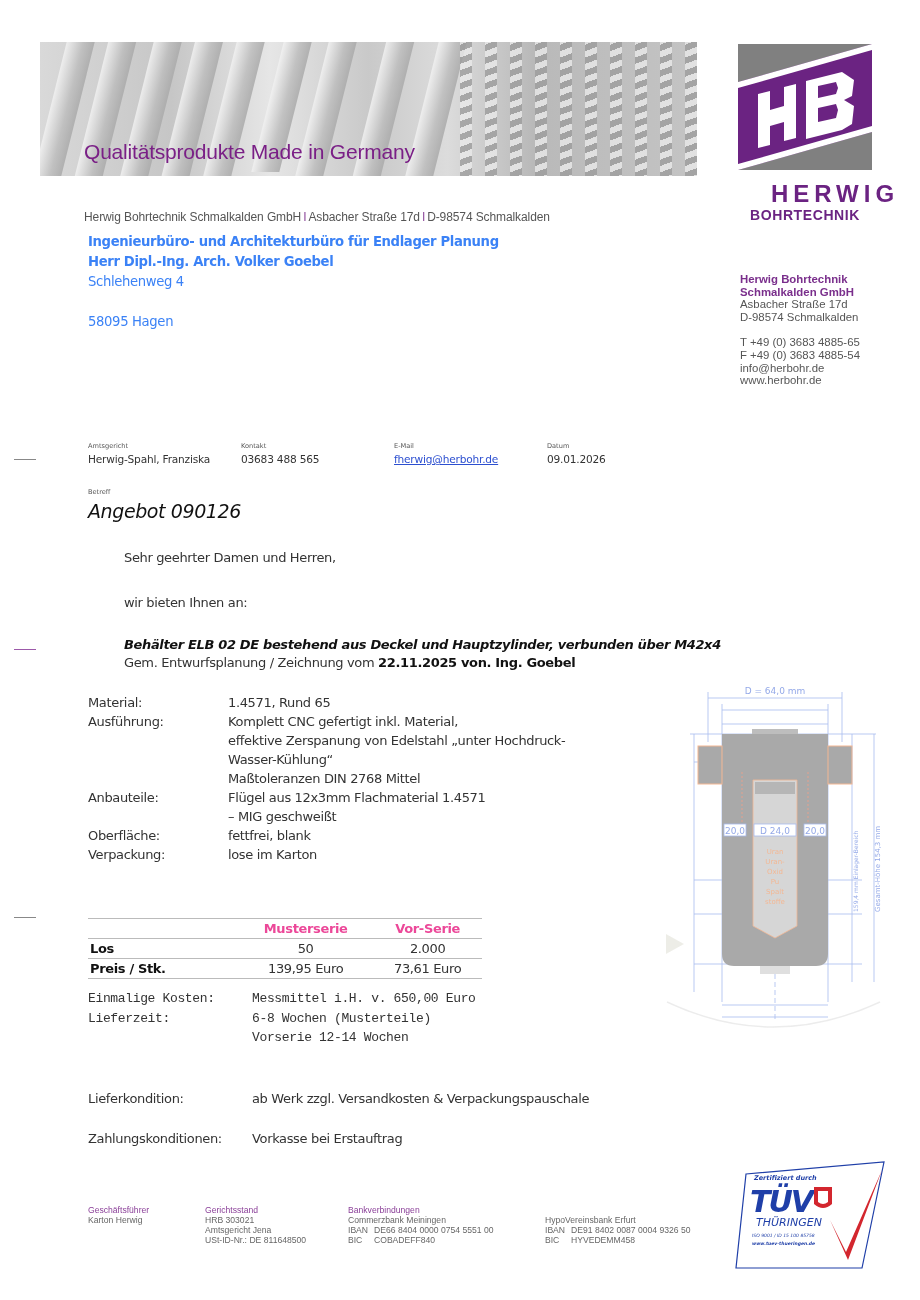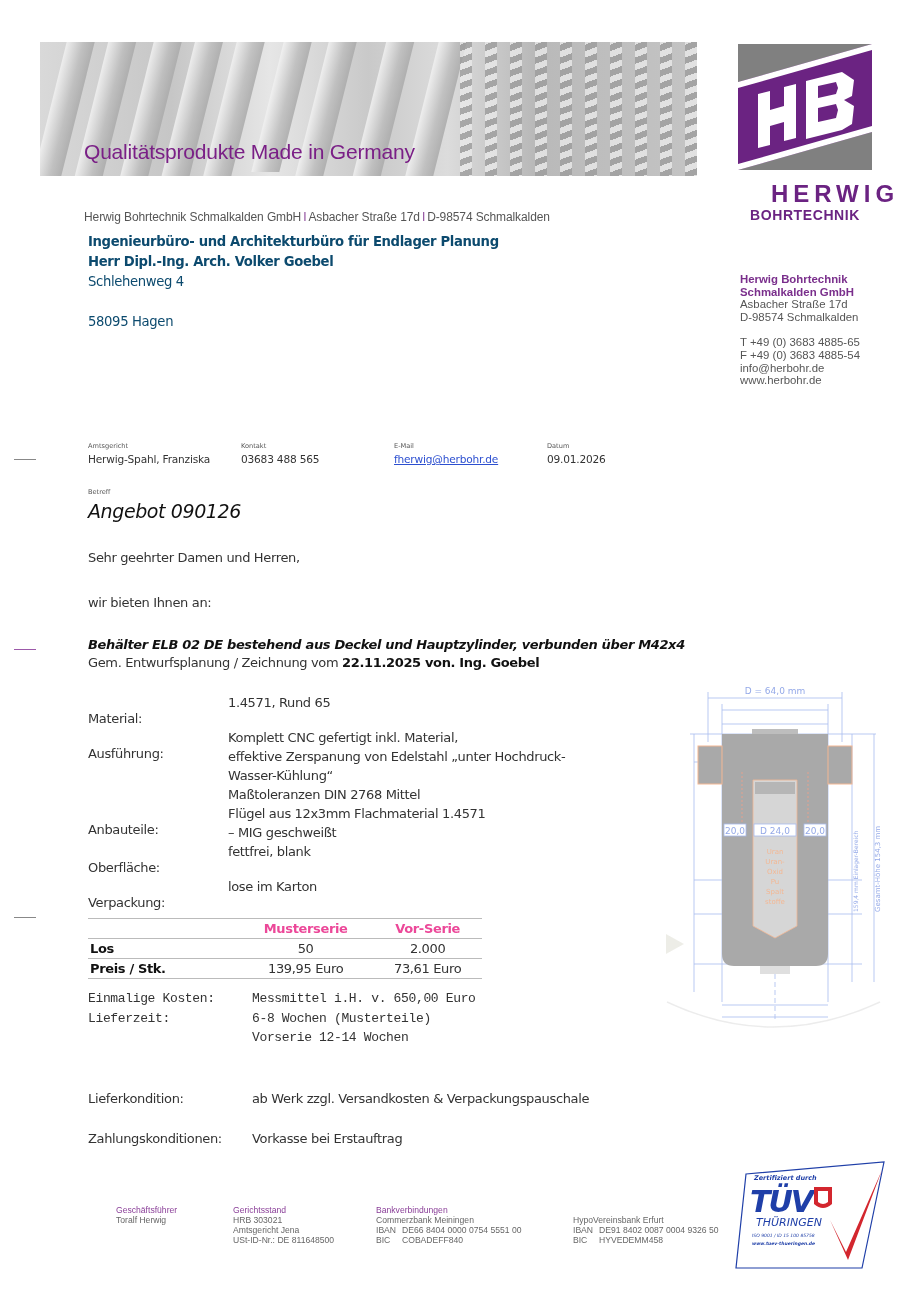--- a/index.html
+++ b/index.html
@@ -45,69 +45,69 @@
 
     
     .sender-line {
       left: 84px; top: 210px; font-size: 12px; color: #555;
       font-family: "Liberation Sans", sans-serif; white-space: nowrap;
       letter-spacing: -0.1px;
     }
     .sender-line .sep { color: #8e4a9c; padding: 0 2px; }
 
     
-    .recipient { left: 88px; top: 232px; font-family: "DejaVu Sans", sans-serif; font-size: 13.2px; line-height: 20px; color: #0c4a6e; letter-spacing: -0.35px; }
+    .recipient { left: 88px; top: 232px; font-family: "DejaVu Sans", sans-serif; font-size: 13.2px; line-height: 20px; color: #3b82f6; letter-spacing: -0.35px; }
     .recipient .name { font-weight: 600; }
     .recipient .city { margin-top: 20px; }
 
     
     .company { left: 740px; top: 273px; font-family: "Liberation Sans", sans-serif; font-size: 11.4px; line-height: 12.6px; color: #555; }
     .company .cname { color: #7a2f8c; font-weight: bold; }
     .company .gap { height: 13px; }
 
     
     .mark { left: 14px; width: 22px; height: 1px; background: #888; }
     .mark.purple { background: #9c59a9; }
 
     
     .meta-label { font-family: "DejaVu Sans", sans-serif; font-size: 6.6px; color: #555; }
     .meta-value { font-family: "DejaVu Sans", sans-serif; font-size: 10.6px; color: #333; margin-top: 3px; white-space: nowrap; letter-spacing: -0.2px; }
     .meta-value.link { color: #2c4fd0; text-decoration: underline; }
 
     .subject-title { left: 88px; top: 500px; font-family: "DejaVu Sans", sans-serif; font-style: italic; font-size: 19px; color: #111; letter-spacing: -0.4px; }
 
-    .body-text { font-family: "DejaVu Sans", sans-serif; font-size: 13px; color: #333; letter-spacing: -0.35px; white-space: nowrap; }
+    .body-text { font-family: "DejaVu Sans", sans-serif; font-size: 13px; color: #333; letter-spacing: -0.35px; white-space: nowrap; margin-left: 36px; }
     .product-title { font-style: italic; font-weight: 600; color: #111; }
     .bold { font-weight: 600; color: #111; }
 
     
     .spec { left: 88px; top: 693px; font-family: "DejaVu Sans", sans-serif; font-size: 13px; color: #333; line-height: 19px; letter-spacing: -0.35px; }
     .spec-row { display: flex; }
-    .spec-key { width: 140px; flex: none; margin-top: 16px; }
+    .spec-key { width: 140px; flex: none; }
     .spec-val { white-space: nowrap; }
 
     
     .price-table { left: 88px; top: 918px; width: 394px; border-collapse: collapse; font-family: "DejaVu Sans", sans-serif; font-size: 13px; color: #333; letter-spacing: -0.35px; }
     .price-table td, .price-table th { height: 20px; padding: 0; border-top: 1px solid #bbb; }
     .price-table tr:last-child td { border-bottom: 1px solid #bbb; }
     .price-table th { font-weight: 600; color: #ec4899; text-align: center; }
     .price-table td.rowhead { font-weight: 600; color: #111; padding-left: 2px; text-align: left; width: 150px; }
     .price-table td.c { text-align: center; }
 
     
     .cond { left: 88px; font-family: "DejaVu Sans", sans-serif; font-size: 13px; color: #333; line-height: 19.5px; letter-spacing: -0.35px; }
     .cond-row { display: flex; }
     .cond-key { width: 164px; flex: none; white-space: nowrap; }
     .cond-val { white-space: nowrap; }
 
     
     .drawing { left: 662px; top: 682px; width: 222px; height: 350px; }
 
     
-    .foot { top: 1205px; font-family: "Liberation Sans", sans-serif; font-size: 8.6px; line-height: 10px; color: #666; white-space: nowrap; margin-left: 28px; }
+    .foot { top: 1205px; font-family: "Liberation Sans", sans-serif; font-size: 8.6px; line-height: 10px; color: #666; white-space: nowrap; }
     .foot .fh { color: #8a3f98; }
     .foot .k { display: inline-block; width: 26px; }
 
     .tuv { left: 732px; top: 1160px; width: 156px; height: 112px; }
   </style>
 </head>
 <body>
 
 <div class="abs banner">
   <div class="blade" style="left:8px;"></div>
@@ -353,21 +353,21 @@
       <text x="113" y="212">Spalt</text>
       <text x="113" y="222">stoffe</text>
     </g>
 
     <polygon points="4,252 22,262 4,272" fill="#e8e8e0"></polygon>
   </g>
 </svg>
 
 <div class="abs foot" style="left:88px;">
   <div class="fh">Geschäftsführer</div>
-  <div>Toralf Herwig</div>
+  <div>Karton Herwig</div>
 </div>
 <div class="abs foot" style="left:205px;">
   <div class="fh">Gerichtsstand</div>
   <div>HRB 303021</div>
   <div>Amtsgericht Jena</div>
   <div>USt-ID-Nr.: DE 811648500</div>
 </div>
 <div class="abs foot" style="left:348px;">
   <div class="fh">Bankverbindungen</div>
   <div>Commerzbank Meiningen</div>

